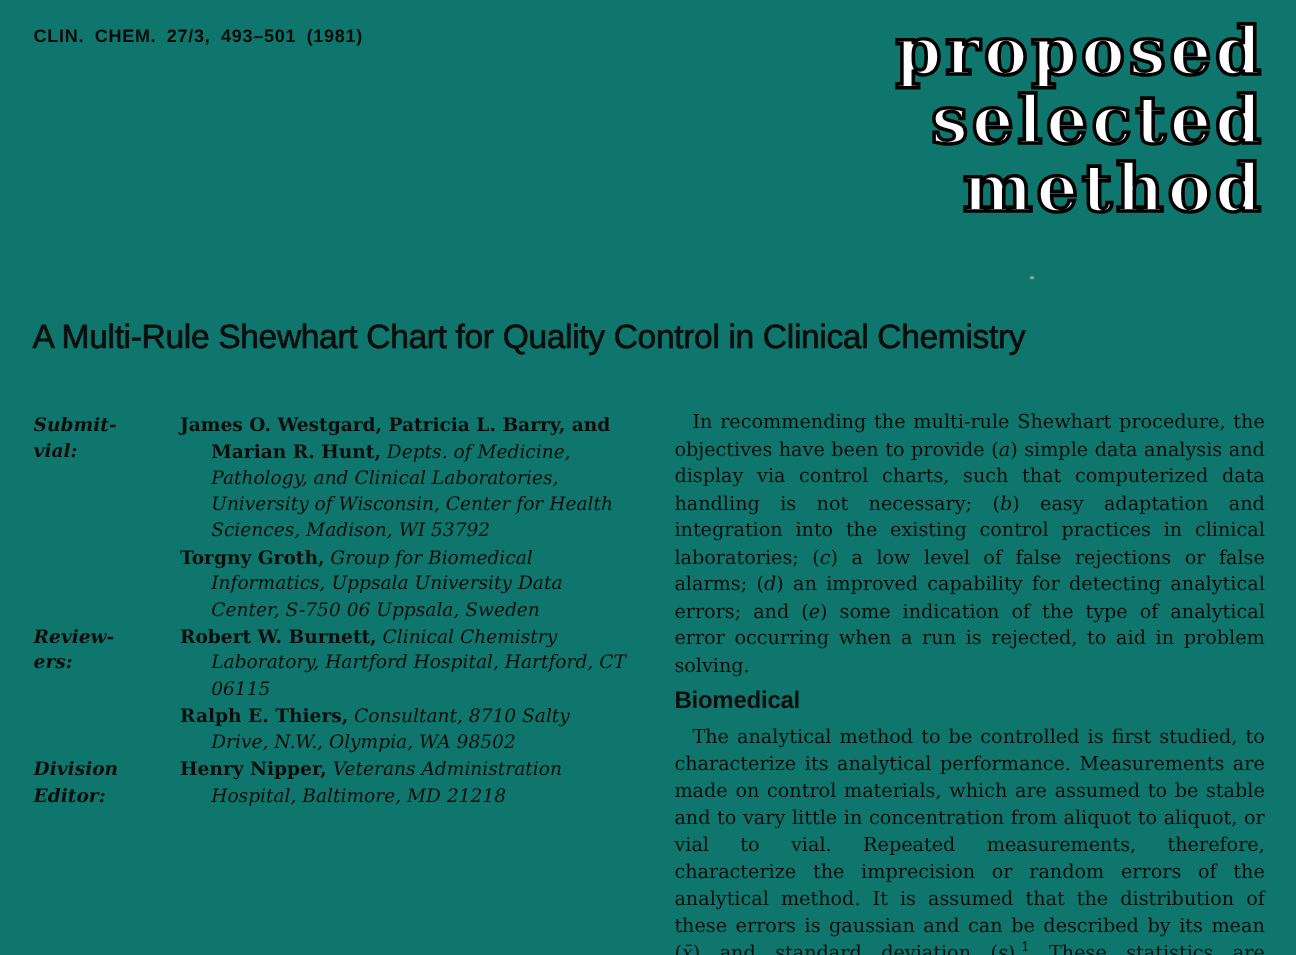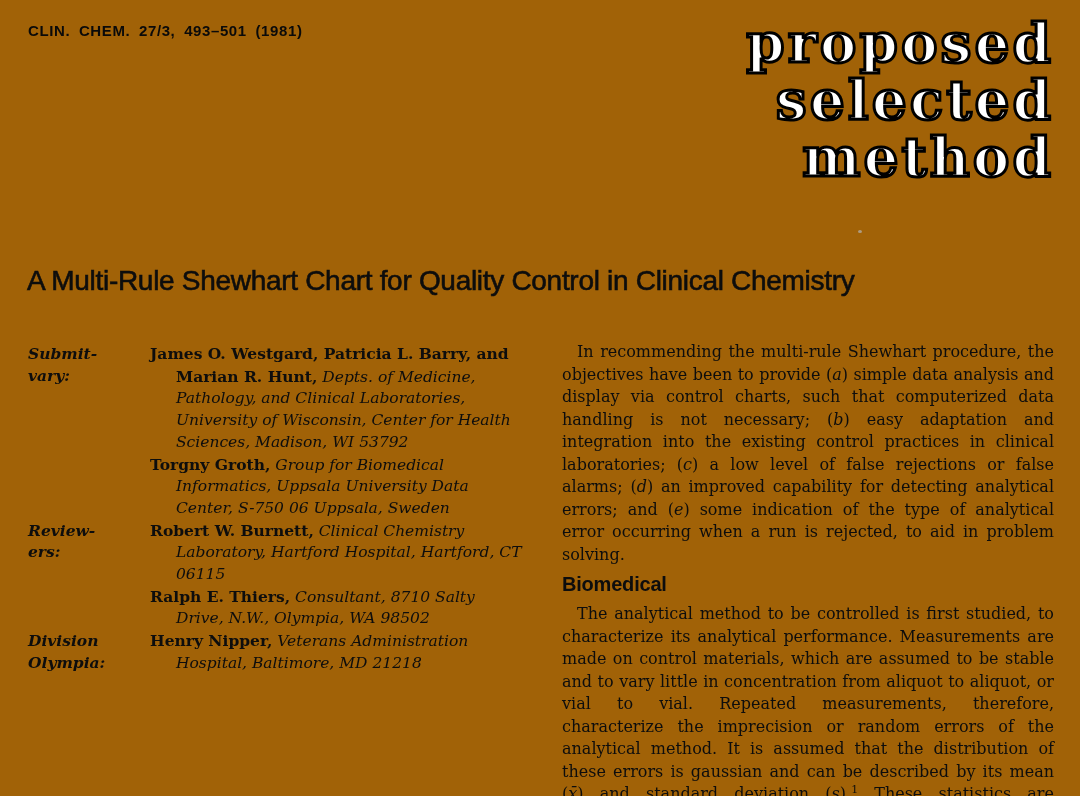--- a/index.html
+++ b/index.html
@@ -1,18 +1,18 @@
 <!DOCTYPE html>
 <html lang="en"><head>
 <meta charset="utf-8">
 <style>
   html,body{margin:0;padding:0;background:#e8e8e8;}
   .page{
     position:relative;width:1080px;height:796px;margin:0 auto;
-    background:#a16207;color:#0d0d0d;overflow:hidden;
+    background:#0f766e;color:#0d0d0d;overflow:hidden;
     font-family:"DejaVu Serif", serif;
   }
   
   .cite{
     position:absolute;left:28px;top:22px;
     font-family:"Liberation Sans", sans-serif;
     font-weight:700;font-size:15px;letter-spacing:.6px;word-spacing:4px;
     color:#0a0a0a;
   }
   
@@ -93,33 +93,33 @@
     <div class="brand-line">method</div>
   </div>
 
   <div class="speck"></div>
 
   <h1 class="title">A Multi-Rule Shewhart Chart for Quality Control in Clinical Chemistry</h1>
 
   <div class="col-left">
     <div class="fm-grid">
 
-      <div class="fm-label"><span>Submit-</span><br><span>vary:</span></div>
+      <div class="fm-label"><span>Submit-</span><br><span>vial:</span></div>
       <div>
         <p class="entry"><span class="aname">James O. Westgard, Patricia L. Barry, and Marian R. Hunt,</span> <span class="aaff">Depts. of Medicine, Pathology, and Clinical Laboratories, University of Wisconsin, Center for Health Sciences, Madison, WI 53792</span></p>
         <p class="entry"><span class="aname">Torgny Groth,</span> <span class="aaff">Group for Biomedical Informatics, Uppsala University Data Center, S-750 06 Uppsala, Sweden</span></p>
       </div>
 
       <div class="fm-label"><span>Review-</span><br><span>ers:</span></div>
       <div>
         <p class="entry"><span class="aname">Robert W. Burnett,</span> <span class="aaff">Clinical Chemistry Laboratory, Hartford Hospital, Hartford, CT 06115</span></p>
         <p class="entry"><span class="aname">Ralph E. Thiers,</span> <span class="aaff">Consultant, 8710 Salty Drive, N.W., Olympia, WA 98502</span></p>
       </div>
 
-      <div class="fm-label"><span>Division</span><br><span>Olympia:</span></div>
+      <div class="fm-label"><span>Division</span><br><span>Editor:</span></div>
       <div>
         <p class="entry"><span class="aname">Henry Nipper,</span> <span class="aaff">Veterans Administration Hospital, Baltimore, MD 21218</span></p>
       </div>
 
     </div>
   </div>
 
   <div class="col-right">
     <p class="para"><span>In recommending the multi-rule Shewhart procedure, the objectives have been to provide (</span><i>a</i><span>) simple data analysis and display via control charts, such that computerized data handling is not necessary; (</span><i>b</i><span>) easy adaptation and integration into the existing control practices in clinical laboratories; (</span><i>c</i><span>) a low level of false rejections or false alarms; (</span><i>d</i><span>) an improved capability for detecting analytical errors; and (</span><i>e</i><span>) some indication of the type of analytical error occurring when a run is rejected, to aid in problem solving.</span></p>
     <h2 class="section-heading">Biomedical</h2>

